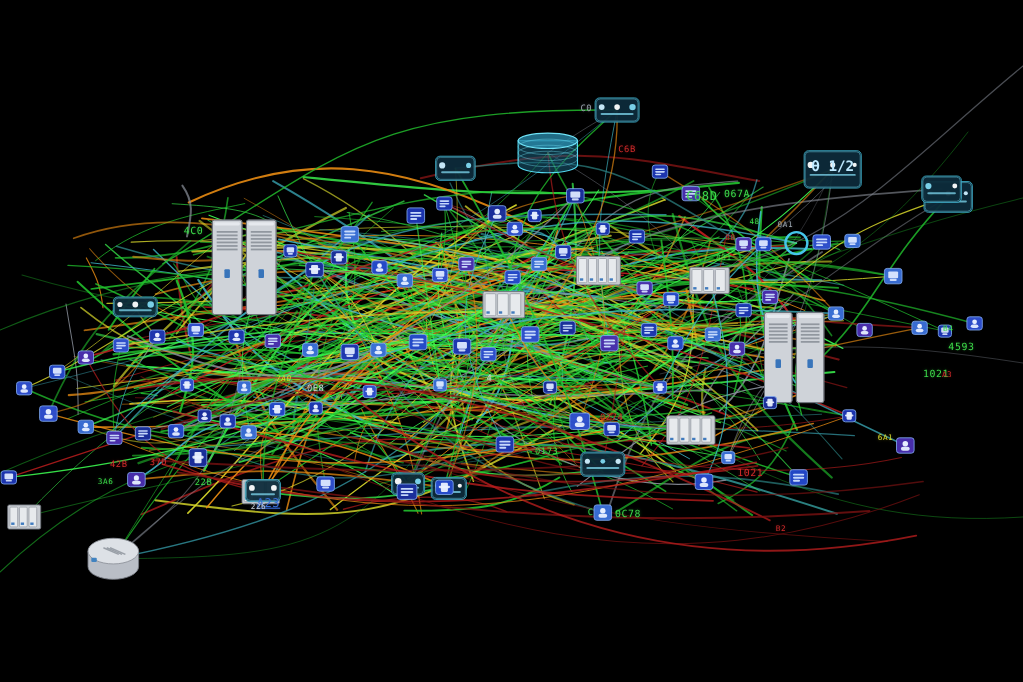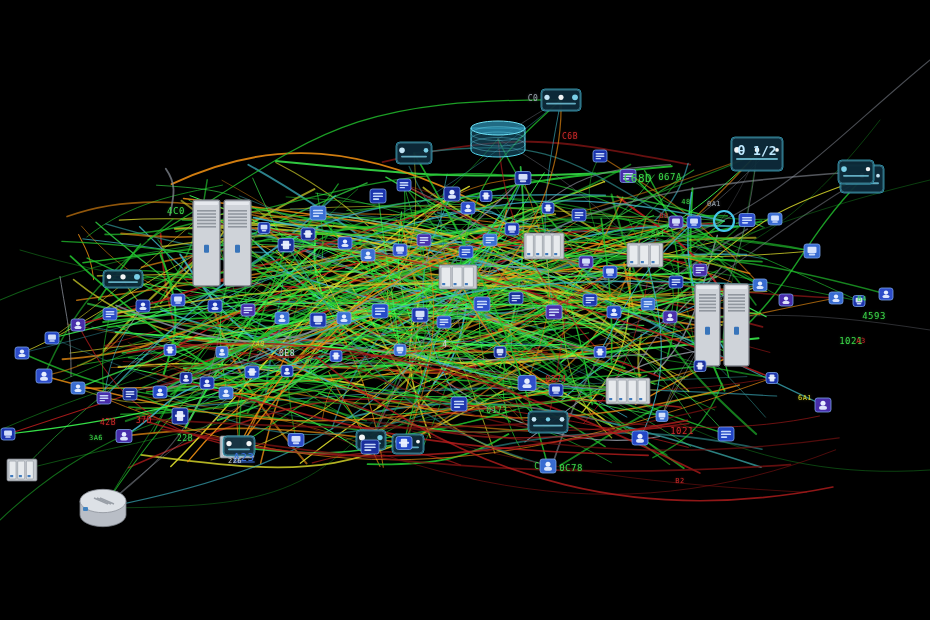--- a/index.html
+++ b/index.html
@@ -1286,17 +1286,17 @@
       <div class="lbl" style="left: 108px; top: 422px; color: rgb(208, 42, 42); font-size: 8px; text-shadow: rgba(208, 42, 42, 0.4) 0px 0px 3px;">42B</div>
       <div class="lbl" style="left: 144px; top: 420px; color: rgb(208, 42, 42); font-size: 8px; text-shadow: rgba(208, 42, 42, 0.4) 0px 0px 3px;">37D</div>
       <div class="lbl" style="left: 96px; top: 438px; color: rgb(61, 219, 74); font-size: 7px; text-shadow: rgba(61, 219, 74, 0.4) 0px 0px 3px;">3A6</div>
       <div class="lbl" style="left: 235px; top: 461px; color: rgb(200, 208, 216); font-size: 7px; text-shadow: rgba(200, 208, 216, 0.4) 0px 0px 3px; text-align: center;">226</div>
       <div class="lbl" style="left: 287px; top: 353px; color: rgb(200, 208, 216); font-size: 8px; text-shadow: rgba(200, 208, 216, 0.4) 0px 0px 3px;">0E8</div>
       <div class="lbl" style="left: 258px; top: 344px; color: rgb(216, 216, 42); font-size: 7px; text-shadow: rgba(216, 216, 42, 0.4) 0px 0px 3px; font-style: italic;">7A0</div>
       <div class="lbl" style="left: 805px; top: 361px; color: rgb(216, 216, 42); font-size: 7px; text-shadow: rgba(216, 216, 42, 0.4) 0px 0px 3px; margin-top: 37px;">6A1</div>
       <div class="lbl" style="left: 862px; top: 299px; color: rgb(61, 219, 74); font-size: 7px; text-shadow: rgba(61, 219, 74, 0.4) 0px 0px 3px;">B4</div>
       <div class="lbl" style="left: 861px; top: 341px; color: rgb(208, 42, 42); font-size: 7px; text-shadow: rgba(208, 42, 42, 0.4) 0px 0px 3px;">A3</div>
       <div class="lbl" style="left: 312px; top: 362px; color: rgb(61, 219, 74); font-size: 7px; text-shadow: rgba(61, 219, 74, 0.4) 0px 0px 3px;">0C2</div>
-      <div class="lbl" style="left: 680px; top: 481px; color: rgb(208, 42, 42); font-size: 7px; text-shadow: rgba(208, 42, 42, 0.4) 0px 0px 3px;">B2</div>
+      <div class="lbl" style="left: 710px; top: 481px; color: rgb(208, 42, 42); font-size: 7px; text-shadow: rgba(208, 42, 42, 0.4) 0px 0px 3px;">B2</div>
       <div class="lbl" style="left: 445px; top: 344px; color: rgb(200, 208, 216); font-size: 8px; text-shadow: rgba(200, 208, 216, 0.4) 0px 0px 3px;">4</div>
     </div>
 
 </div>
 
 </body></html>

